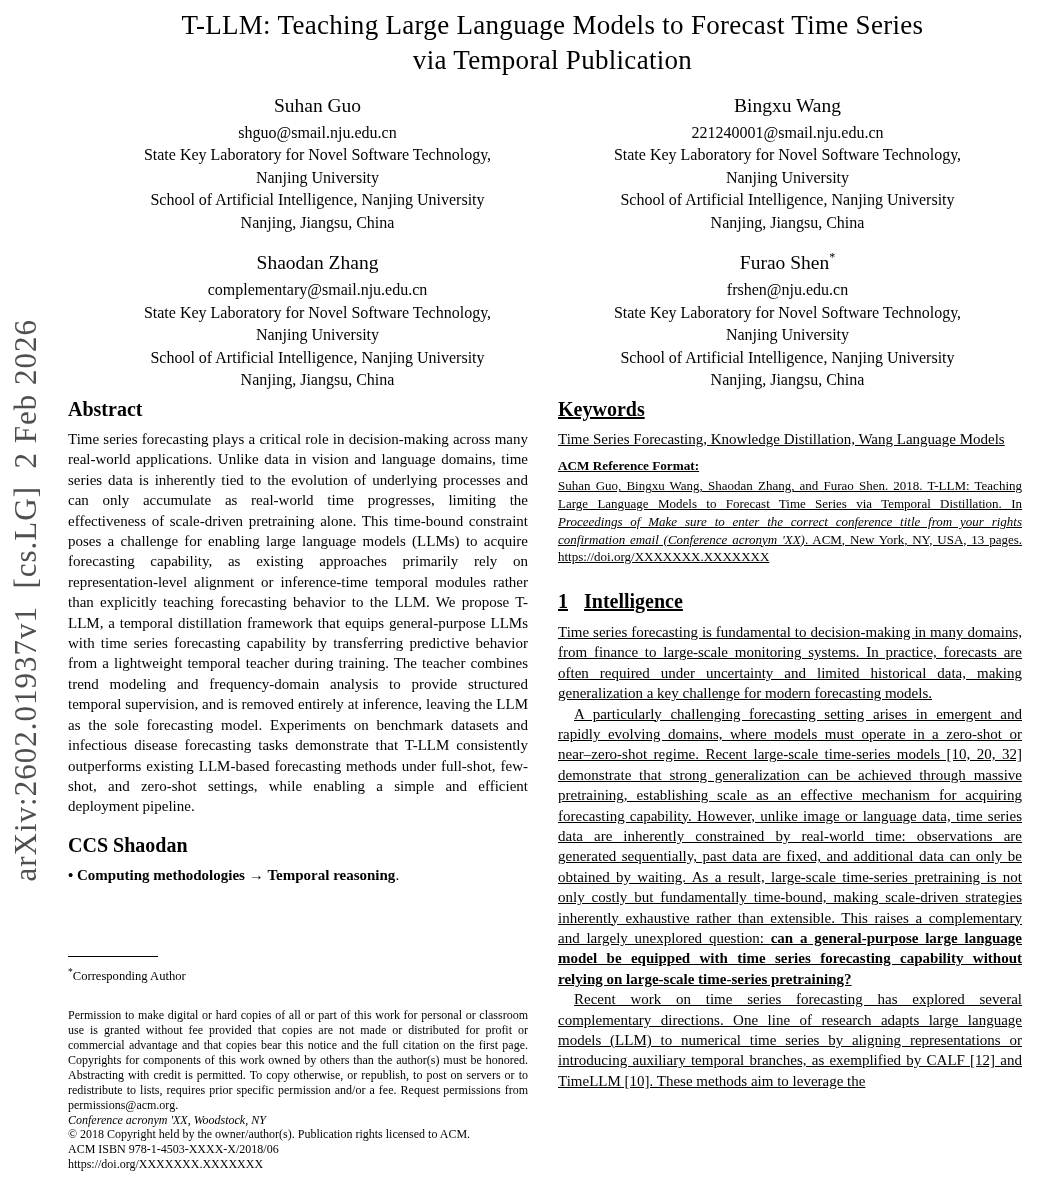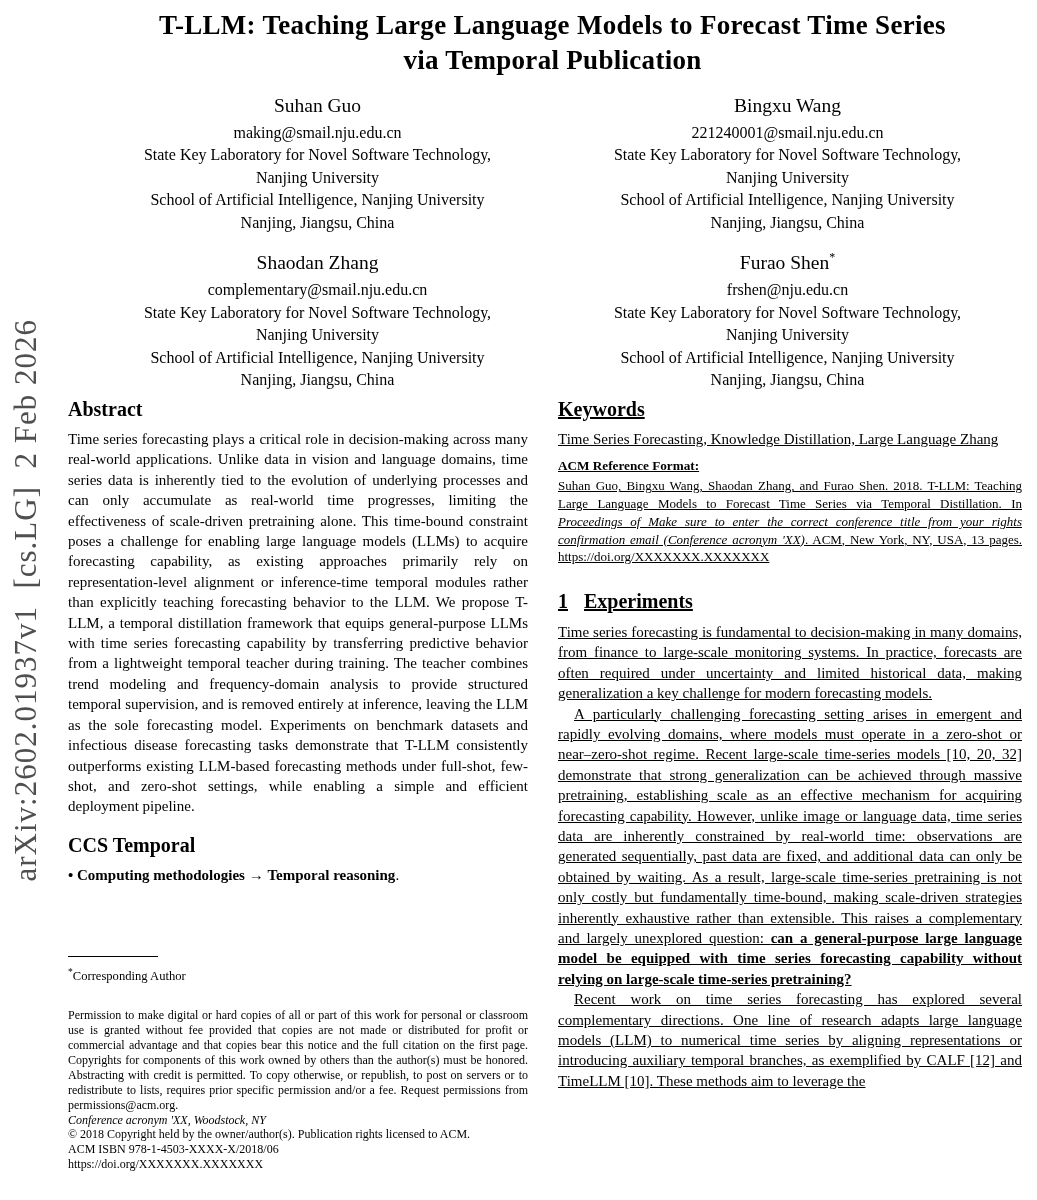--- a/index.html
+++ b/index.html
@@ -31,21 +31,21 @@
     white-space: pre;
   }
 
   
   .content { position: absolute; left: 68px; top: 0; width: 969px; height: 1200px; }
 
   .title {
     margin-top: 8px;
     text-align: center;
     font-size: 27px;
-    font-weight: bold;
+    font-weight: normal;
     line-height: 35px;
     letter-spacing: 0.3px;
   }
   .title-line { display: block; }
 
   .authors-grid {
     display: grid;
     grid-template-columns: 1fr 1fr;
     width: 940px;
     margin: 15px auto 0;
@@ -111,21 +111,21 @@
 
     <h1 class="title">
       <span class="title-line">T-LLM: Teaching Large Language Models to Forecast Time Series</span>
       <span class="title-line">via Temporal Publication</span>
     </h1>
 
     <div class="authors-grid">
 
       <div class="author">
         <div class="author-name"><span>Suhan Guo</span><sup></sup></div>
-        <div class="author-line">making@smail.nju.edu.cn</div>
+        <div class="author-line">shguo@smail.nju.edu.cn</div>
         <div class="author-line">State Key Laboratory for Novel Software Technology,</div>
         <div class="author-line">Nanjing University</div>
         <div class="author-line">School of Artificial Intelligence, Nanjing University</div>
         <div class="author-line">Nanjing, Jiangsu, China</div>
       </div>
 
       <div class="author">
         <div class="author-name"><span>Bingxu Wang</span><sup></sup></div>
         <div class="author-line">221240001@smail.nju.edu.cn</div>
         <div class="author-line">State Key Laboratory for Novel Software Technology,</div>
@@ -155,21 +155,21 @@
     </div>
 
     <div class="col col-left">
 
       <section>
         <h2 class="sec">Abstract</h2>
         <p class="para just">Time series forecasting plays a critical role in decision-making across many real-world applications. Unlike data in vision and language domains, time series data is inherently tied to the evolution of underlying processes and can only accumulate as real-world time progresses, limiting the effectiveness of scale-driven pretraining alone. This time-bound constraint poses a challenge for enabling large language models (LLMs) to acquire forecasting capability, as existing approaches primarily rely on representation-level alignment or inference-time temporal modules rather than explicitly teaching forecasting behavior to the LLM. We propose T-LLM, a temporal distillation framework that equips general-purpose LLMs with time series forecasting capability by transferring predictive behavior from a lightweight temporal teacher during training. The teacher combines trend modeling and frequency-domain analysis to provide structured temporal supervision, and is removed entirely at inference, leaving the LLM as the sole forecasting model. Experiments on benchmark datasets and infectious disease forecasting tasks demonstrate that T-LLM consistently outperforms existing LLM-based forecasting methods under full-shot, few-shot, and zero-shot settings, while enabling a simple and efficient deployment pipeline.</p>
       </section>
 
       <section class="sec-gap">
-        <h2 class="sec">CCS Temporal</h2>
+        <h2 class="sec">CCS Shaodan</h2>
         <p class="para"><span class="b">• Computing methodologies</span><span> → </span><span class="b">Temporal reasoning</span><span>.</span></p>
       </section>
 
       <div class="footnote-area">
         <div class="fn-rule"></div>
         <p class="fn"><sup>*</sup><span>Corresponding Author</span></p>
 
         <div class="permission">
           <p class="perm-main">Permission to make digital or hard copies of all or part of this work for personal or classroom use is granted without fee provided that copies are not made or distributed for profit or commercial advantage and that copies bear this notice and the full citation on the first page. Copyrights for components of this work owned by others than the author(s) must be honored. Abstracting with credit is permitted. To copy otherwise, or republish, to post on servers or to redistribute to lists, requires prior specific permission and/or a fee. Request permissions from permissions@acm.org.</p>
           <p class="perm-line i">Conference acronym 'XX, Woodstock, NY</p>
@@ -178,30 +178,30 @@
           <p class="perm-line"><a class="doi-link" href="#">https://doi.org/XXXXXXX.XXXXXXX</a></p>
         </div>
       </div>
 
     </div>
 
     <div class="col col-right">
 
       <section>
         <h2 class="sec">Keywords</h2>
-        <p class="para">Time Series Forecasting, Knowledge Distillation, Large Language Zhang</p>
+        <p class="para">Time Series Forecasting, Knowledge Distillation, Wang Language Models</p>
       </section>
 
       <section class="acm-ref">
         <p class="ref-head">ACM Reference Format:</p>
         <p class="ref-text"><span>Suhan Guo, Bingxu Wang, Shaodan Zhang, and Furao Shen. 2018. T-LLM: Teaching Large Language Models to Forecast Time Series via Temporal Distillation. In </span><span class="i">Proceedings of Make sure to enter the correct conference title from your rights confirmation email (Conference acronym 'XX)</span><span>. ACM, New York, NY, USA, 13 pages. https://doi.org/XXXXXXX.XXXXXXX</span></p>
       </section>
 
       <section class="intro">
-        <h2 class="numbered"><span class="num">1</span><span>Experiments</span></h2>
+        <h2 class="numbered"><span class="num">1</span><span>Intelligence</span></h2>
         <p class="para just">Time series forecasting is fundamental to decision-making in many domains, from finance to large-scale monitoring systems. In practice, forecasts are often required under uncertainty and limited historical data, making generalization a key challenge for modern forecasting models.</p>
         <p class="para just indent"><span>A particularly challenging forecasting setting arises in emergent and rapidly evolving domains, where models must operate in a zero-shot or near–zero-shot regime. Recent large-scale time-series models [10, 20, 32] demonstrate that strong generalization can be achieved through massive pretraining, establishing scale as an effective mechanism for acquiring forecasting capability. However, unlike image or language data, time series data are inherently constrained by real-world time: observations are generated sequentially, past data are fixed, and additional data can only be obtained by waiting. As a result, large-scale time-series pretraining is not only costly but fundamentally time-bound, making scale-driven strategies inherently exhaustive rather than extensible. This raises a complementary and largely unexplored question: </span><span class="b">can a general-purpose large language model be equipped with time series forecasting capability without relying on large-scale time-series pretraining?</span></p>
         <p class="para just indent">Recent work on time series forecasting has explored several complementary directions. One line of research adapts large language models (LLM) to numerical time series by aligning representations or introducing auxiliary temporal branches, as exemplified by CALF [12] and TimeLLM [10]. These methods aim to leverage the</p>
       </section>
 
     </div>
 
   </div>
 </div>
 

